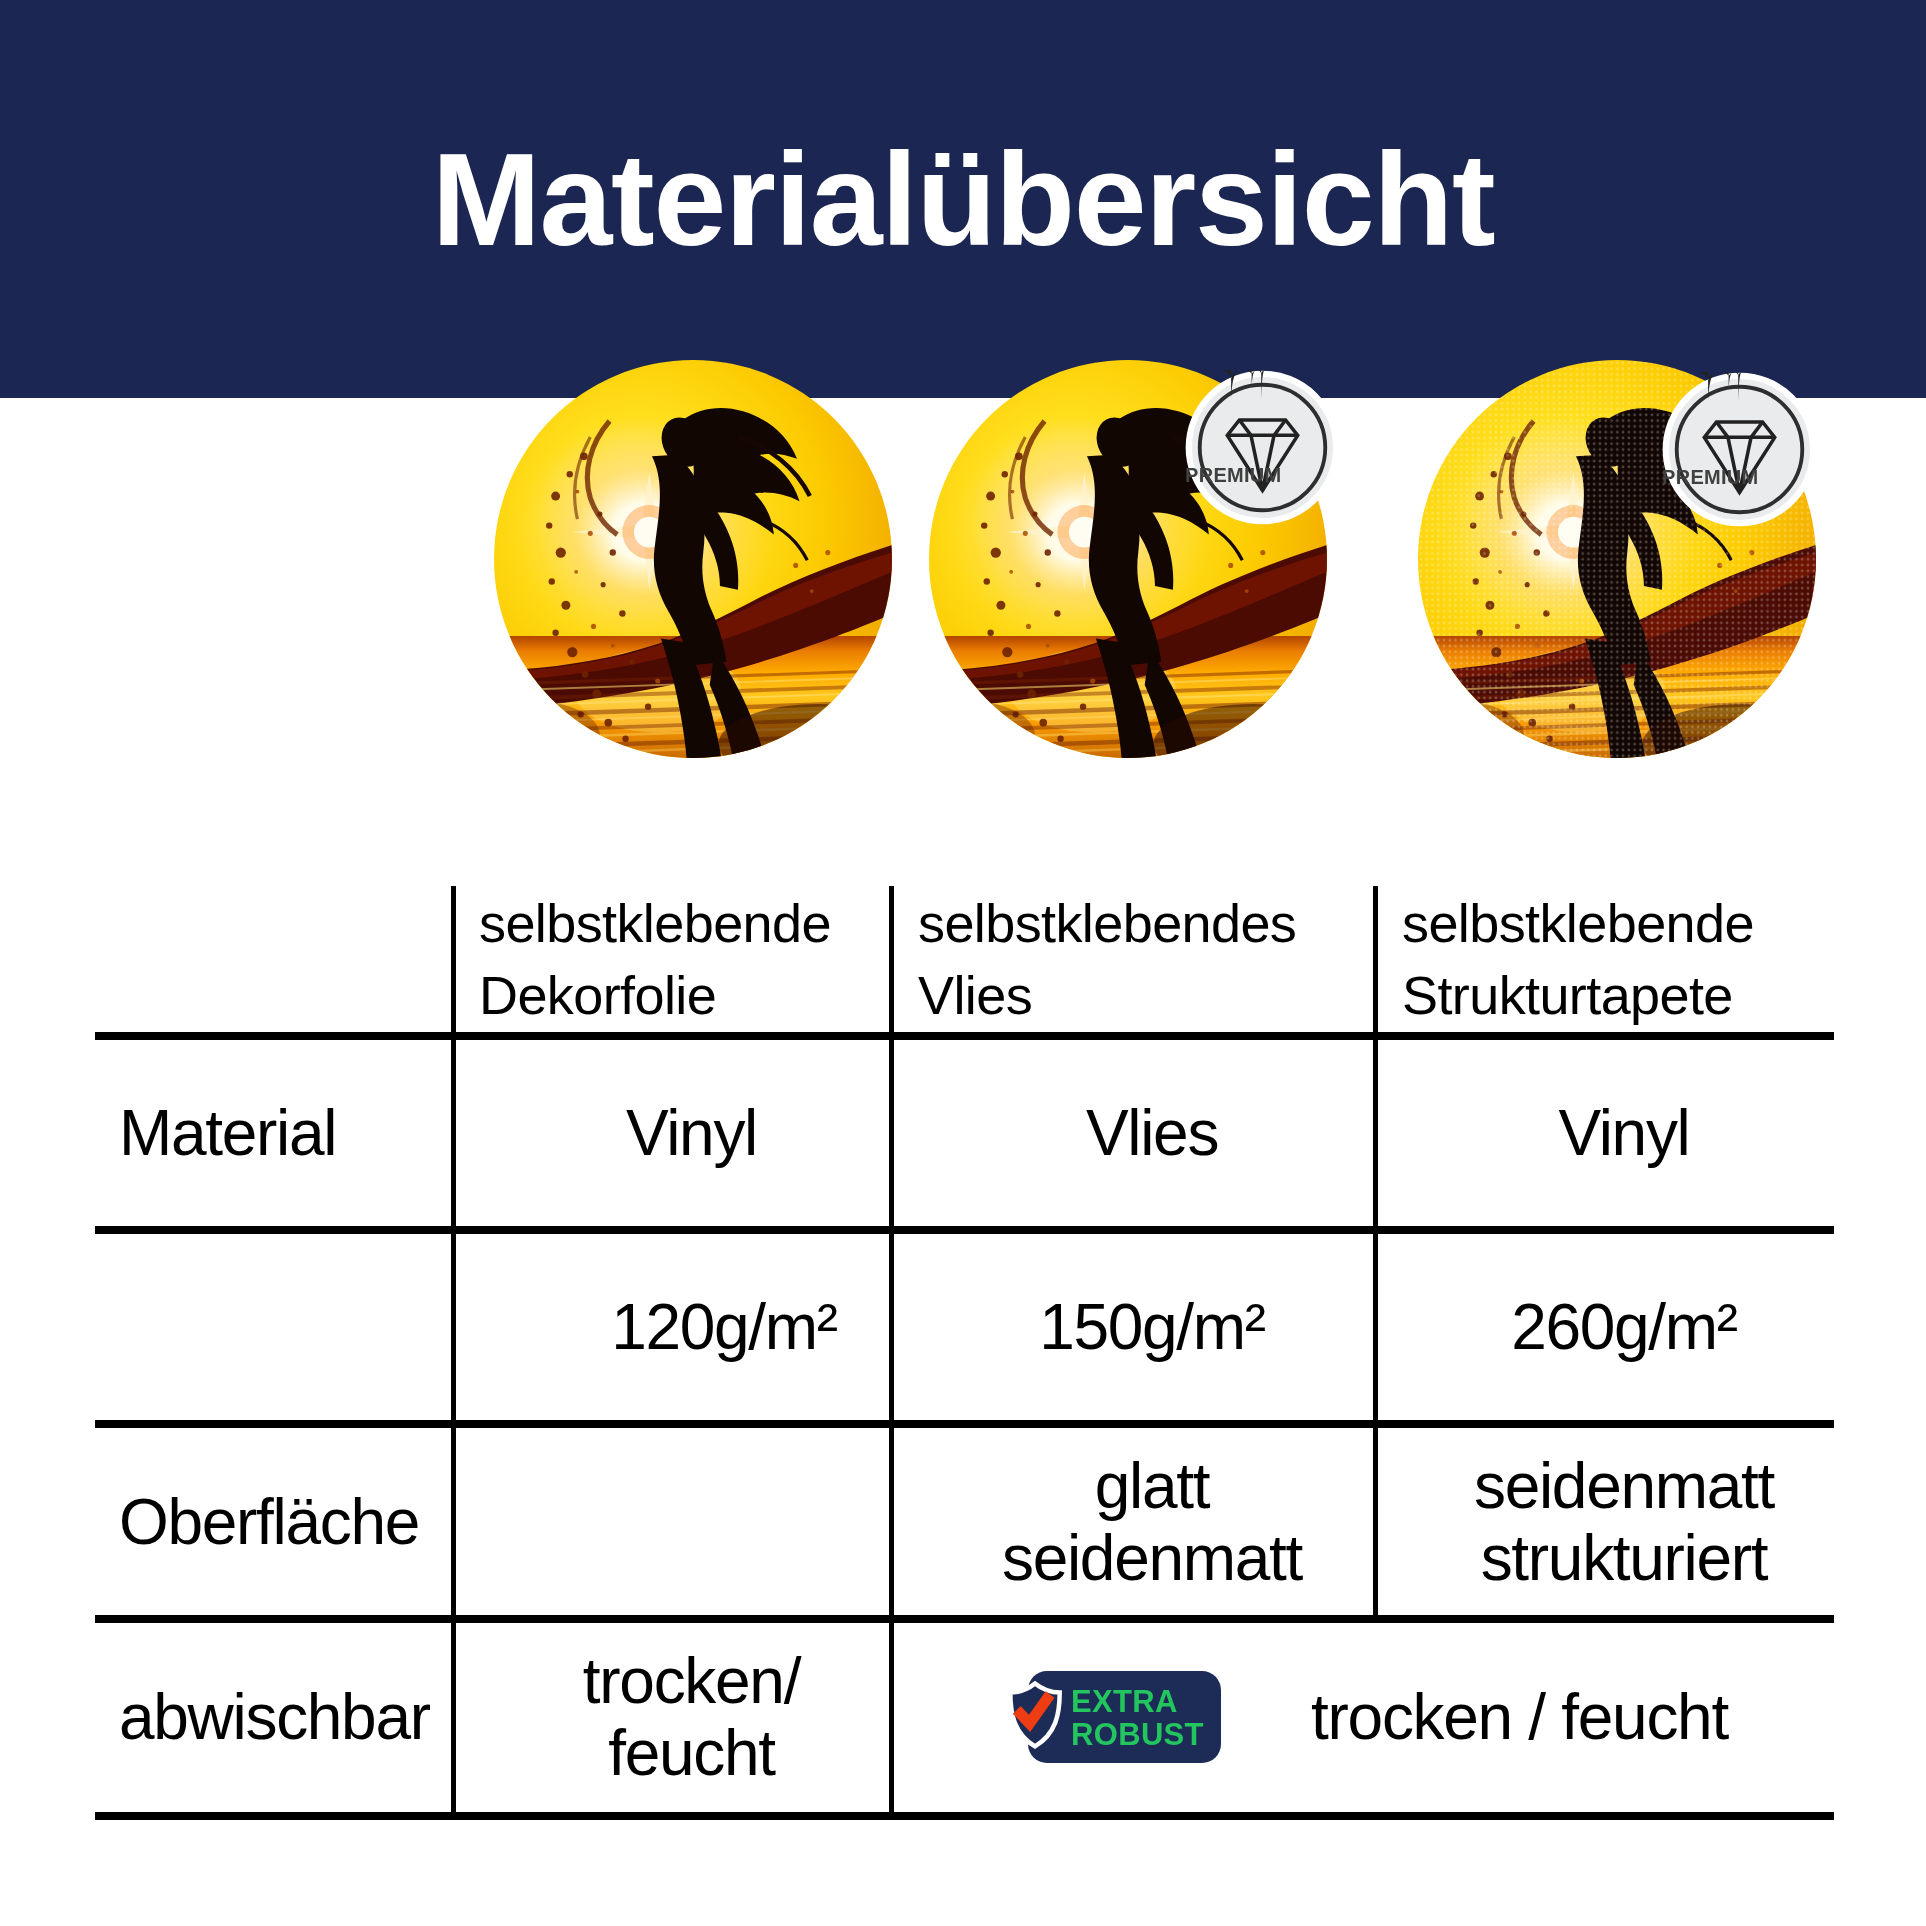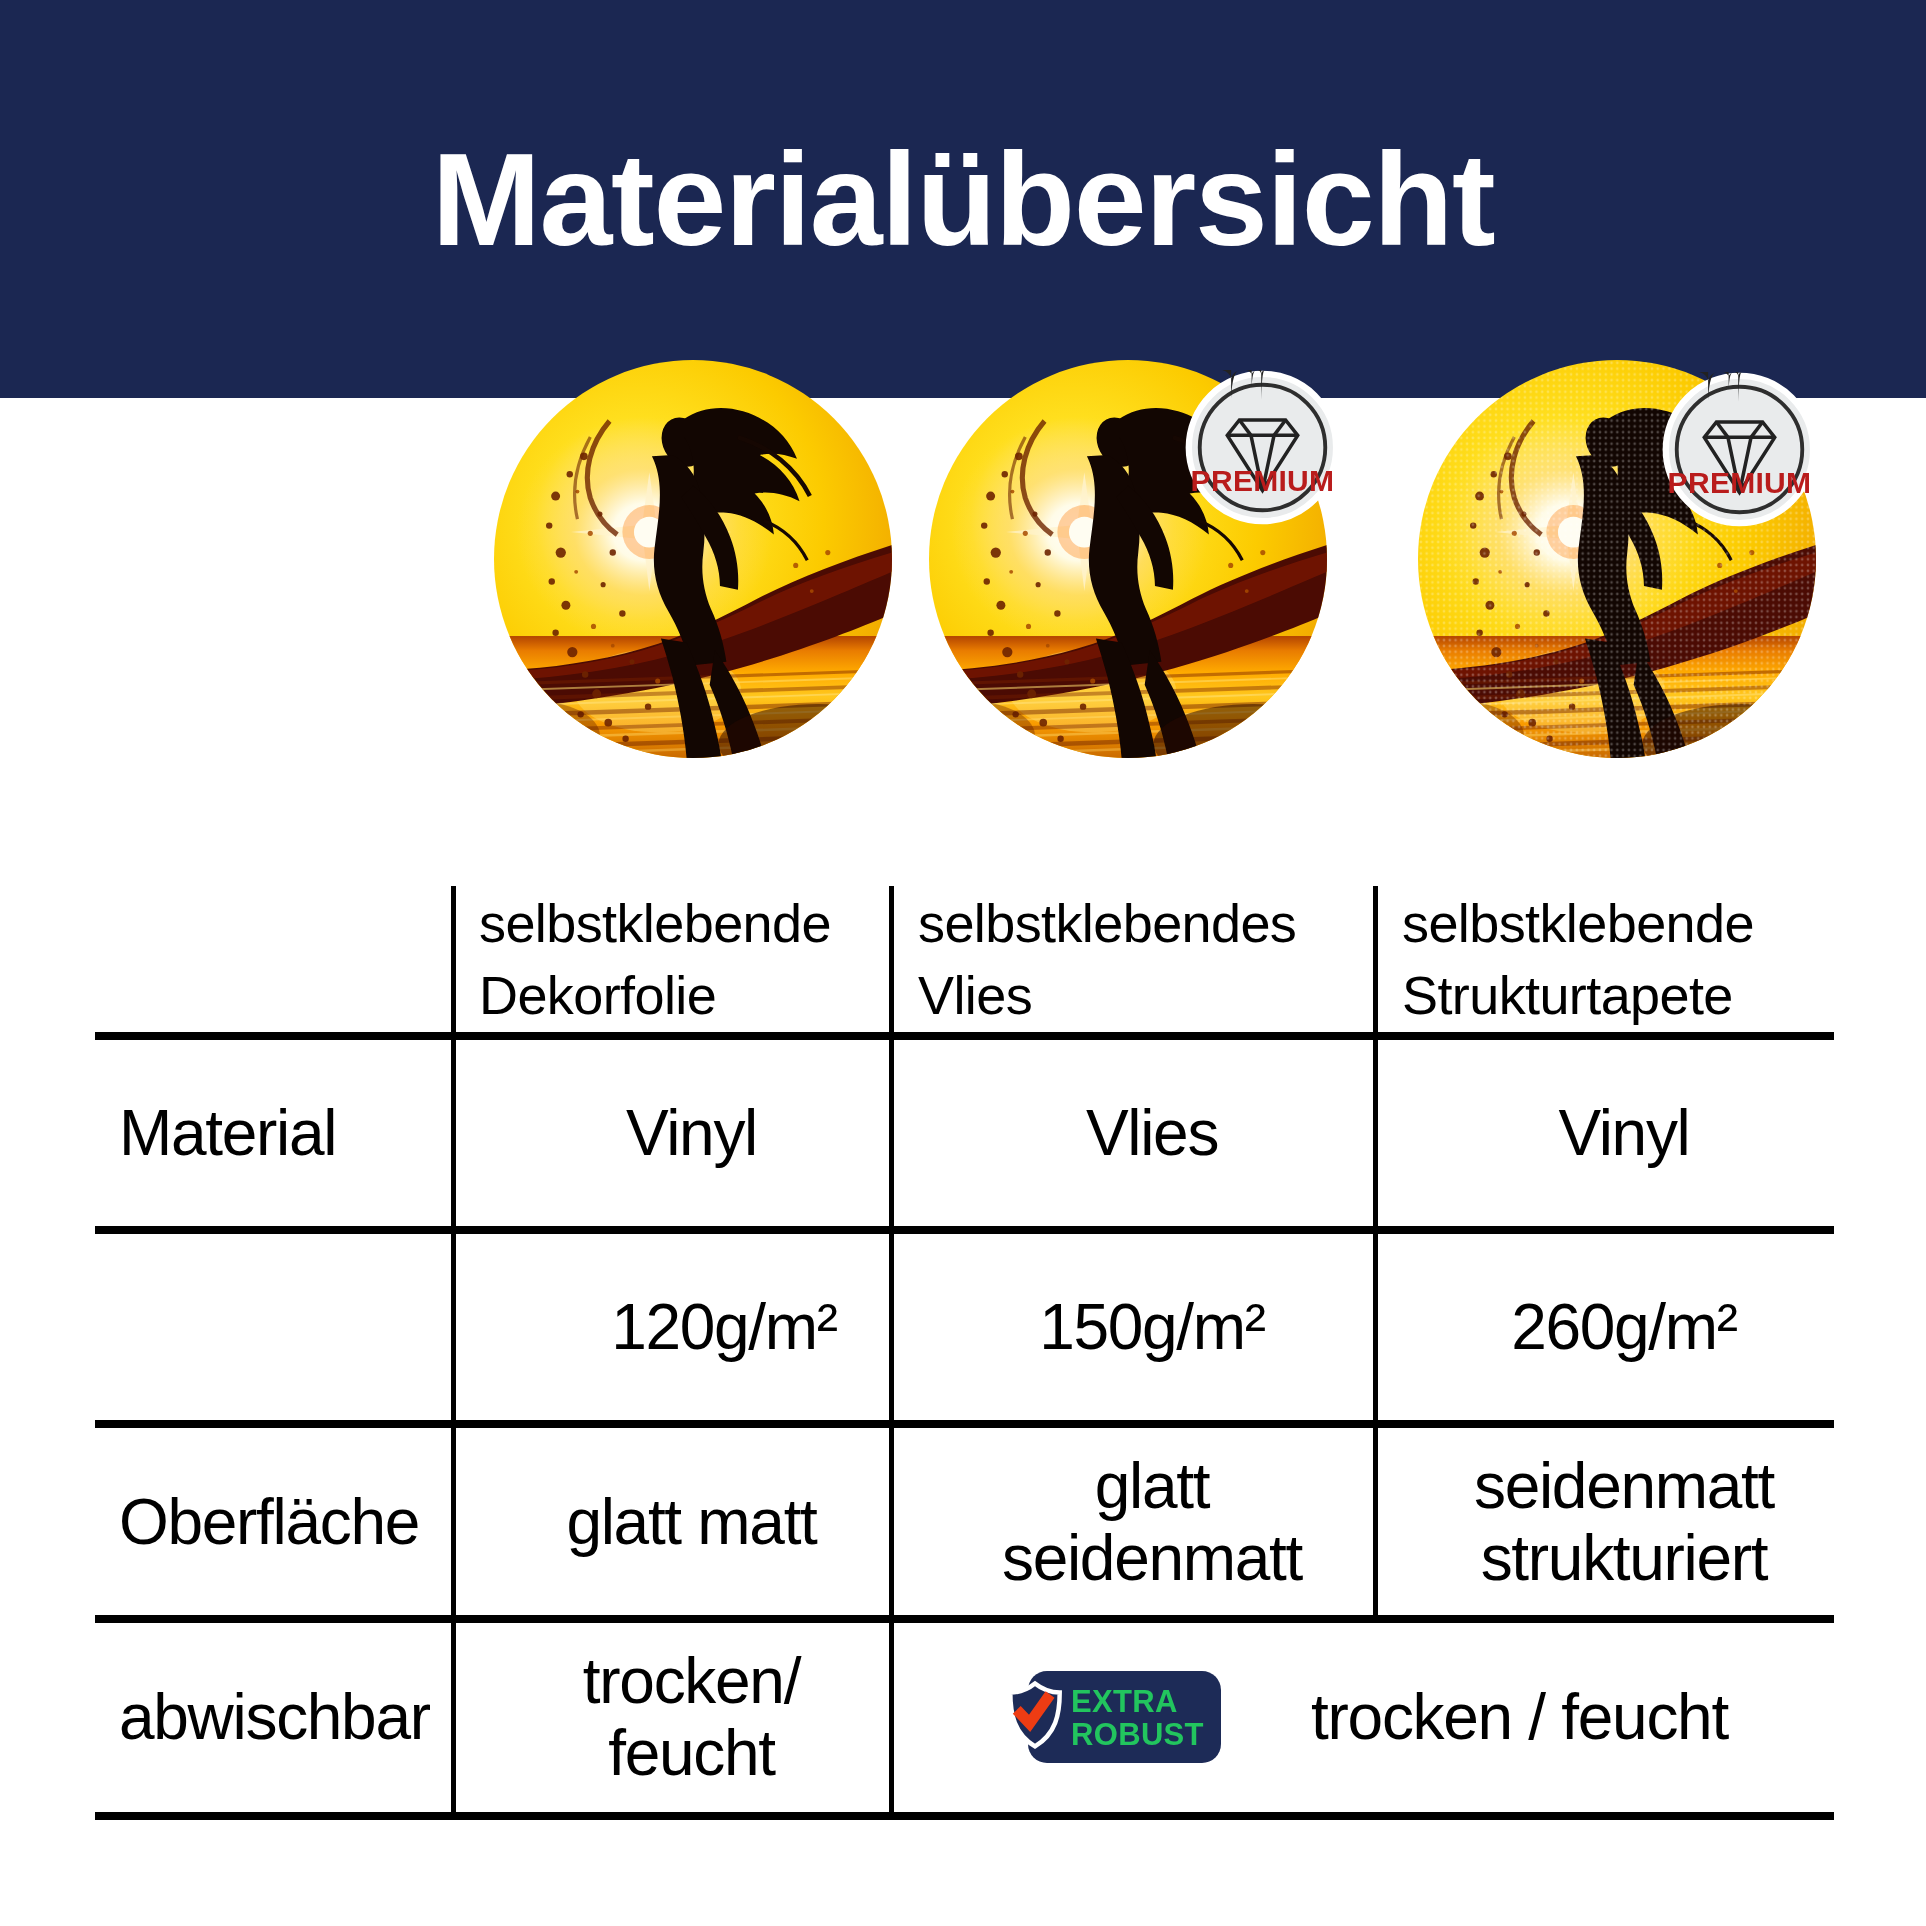--- a/index.html
+++ b/index.html
@@ -20,22 +20,22 @@
   .photo-circle{
     position:absolute;width:398px;height:398px;border-radius:50%;overflow:hidden;top:360px;
   }
   .photo-circle svg{display:block;width:398px;height:398px;}
   .pc1{left:494px;} .pc2{left:929px;} .pc3{left:1418px;}
   
   .premium{position:absolute;width:155px;height:155px;}
   .pb2{left:1185px;top:370px;} .pb3{left:1662px;top:372px;}
   .premium svg{position:absolute;left:0;top:0;width:155px;height:155px;}
   .premium-label{
-    position:absolute;left:0;top:94px;width:155px;text-align:center;
-    font-size:30px;font-weight:800;color:#b91c1c;letter-spacing:0.3px;
+    position:absolute;left:0;top:94px;width:155px;
+    font-size:20px;font-weight:800;color:#404040;letter-spacing:0.3px;
   }
   
   .hline{position:absolute;left:95px;width:1739px;height:7.7px;background:#000;}
   .vline{position:absolute;width:4.5px;background:#000;top:886px;}
   
   .th{
     position:absolute;top:887px;font-size:54px;line-height:72px;letter-spacing:-0.6px;
     white-space:pre-line;
   }
   .row-label{
@@ -246,21 +246,20 @@
   <div class="row-label" style="top:1428px;height:187px">Oberfläche</div>
 
   <div class="cell" style="left:456px;top:1039px;width:433px;height:187px">Vinyl</div>
   <div class="cell" style="left:893px;top:1039px;width:480px;height:187px">Vlies</div>
   <div class="cell" style="left:1377px;top:1039px;width:456px;height:187px">Vinyl</div>
 
   <div class="cell" style="left:447px;top:1234px;width:516px;height:186px">120g/m²</div>
   <div class="cell" style="left:893px;top:1234px;width:480px;height:186px">150g/m²</div>
   <div class="cell" style="left:1377px;top:1234px;width:456px;height:186px">260g/m²</div>
 
-  <div class="cell" style="left:456px;top:1428px;width:433px;height:187px">glatt matt</div>
   <div class="cell" style="left:893px;top:1428px;width:480px;height:187px">glatt
 seidenmatt</div>
   <div class="cell" style="left:1377px;top:1428px;width:456px;height:187px">seidenmatt
 strukturiert</div>
 
   <div class="cell" style="left:456px;top:1622px;width:433px;height:189px">trocken/
 feucht</div>
 
   <div class="merged-cell">
     <div class="robust-badge">

